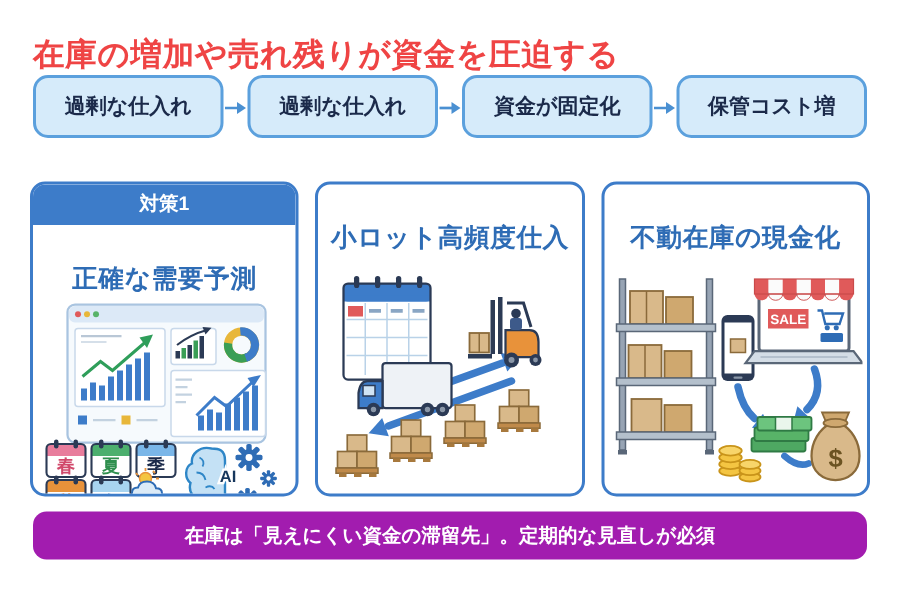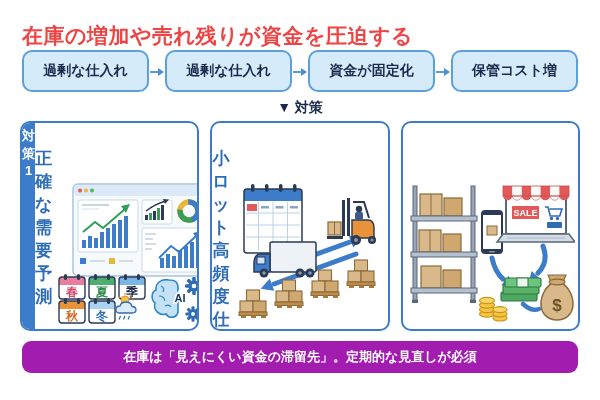--- a/index.html
+++ b/index.html
@@ -22,21 +22,21 @@
 
   .measures-heading {
     position:absolute; left:0; top:99px; width:600px; text-align:center;
     font-size:14px; font-weight:bold; color:#1b2a4a;
   }
 
   .cards { position:absolute; left:20px; top:121px; width:560px; height:210px;
     display:flex; gap:11px; }
   .card {
     flex:1 1 0; background:#ffffff; border:2px solid #3d7cc9; border-radius:10px;
-    overflow:hidden; display:flex; flex-direction:row;
+    overflow:hidden; display:flex; flex-direction:column;
   }
   .card-header {
     background:#3d7cc9; color:#ffffff; font-size:13px; font-weight:bold;
     text-align:center; padding:4px 0 5px 0;
   }
   .card-title {
     color:#2e6cb5; font-size:17px; font-weight:bold; text-align:center; margin-top:24px;
     letter-spacing:0.5px;
   }
   .card-art { flex:1; display:flex; align-items:flex-end; justify-content:center; padding-bottom:3px; }
@@ -74,21 +74,20 @@
     <div class="flow-box">資金が固定化</div>
     <div class="flow-arrow">
       <svg width="16" height="12" viewBox="0 0 16 12">
           <line x1="1" y1="6" x2="10" y2="6" stroke="#4a90d2" stroke-width="1.8"></line>
           <polygon points="9,2 15,6 9,10" fill="#4a90d2"></polygon>
         </svg>
     </div>
     <div class="flow-box">保管コスト増</div>
   </div>
 
-  <div class="measures-heading">▼ 対策</div>
 
   <div class="cards">
 
     <div class="card">
       <div class="card-header">対策1</div>
       <div class="card-title">正確な需要予測</div>
       <div class="card-art">
         <svg width="170" height="148" viewBox="0 0 170 148">
 
           <g>
@@ -350,20 +349,21 @@
             <circle cx="16" cy="44" r="5" fill="#2b3a55"></circle>
               <circle cx="16" cy="44" r="2" fill="#8a97a8"></circle>
             <circle cx="32" cy="44" r="4" fill="#2b3a55"></circle>
               <circle cx="32" cy="44" r="1.6" fill="#8a97a8"></circle>
           </g>
         </svg>
       </div>
     </div>
 
     <div class="card">
+      <div class="card-title">不動在庫の現金化</div>
       <div class="card-art">
         <svg width="170" height="148" viewBox="0 0 170 148">
 
           <g transform="translate(8,6)">
             <rect x="0" y="2" width="4" height="114" fill="#97a4b4" stroke="#5a6778" stroke-width="1"></rect>
             <rect x="58" y="2" width="4" height="114" fill="#97a4b4" stroke="#5a6778" stroke-width="1"></rect>
             <rect x="-1" y="116" width="6" height="3" fill="#5a6778"></rect>
               <rect x="57" y="116" width="6" height="3" fill="#5a6778"></rect>
             <rect x="7" y="10" width="22" height="22" fill="#d9b98a" stroke="#8a6a3a" stroke-width="1.2"></rect>
             <line x1="18" y1="10" x2="18" y2="32" stroke="#8a6a3a" stroke-width="1"></line>

